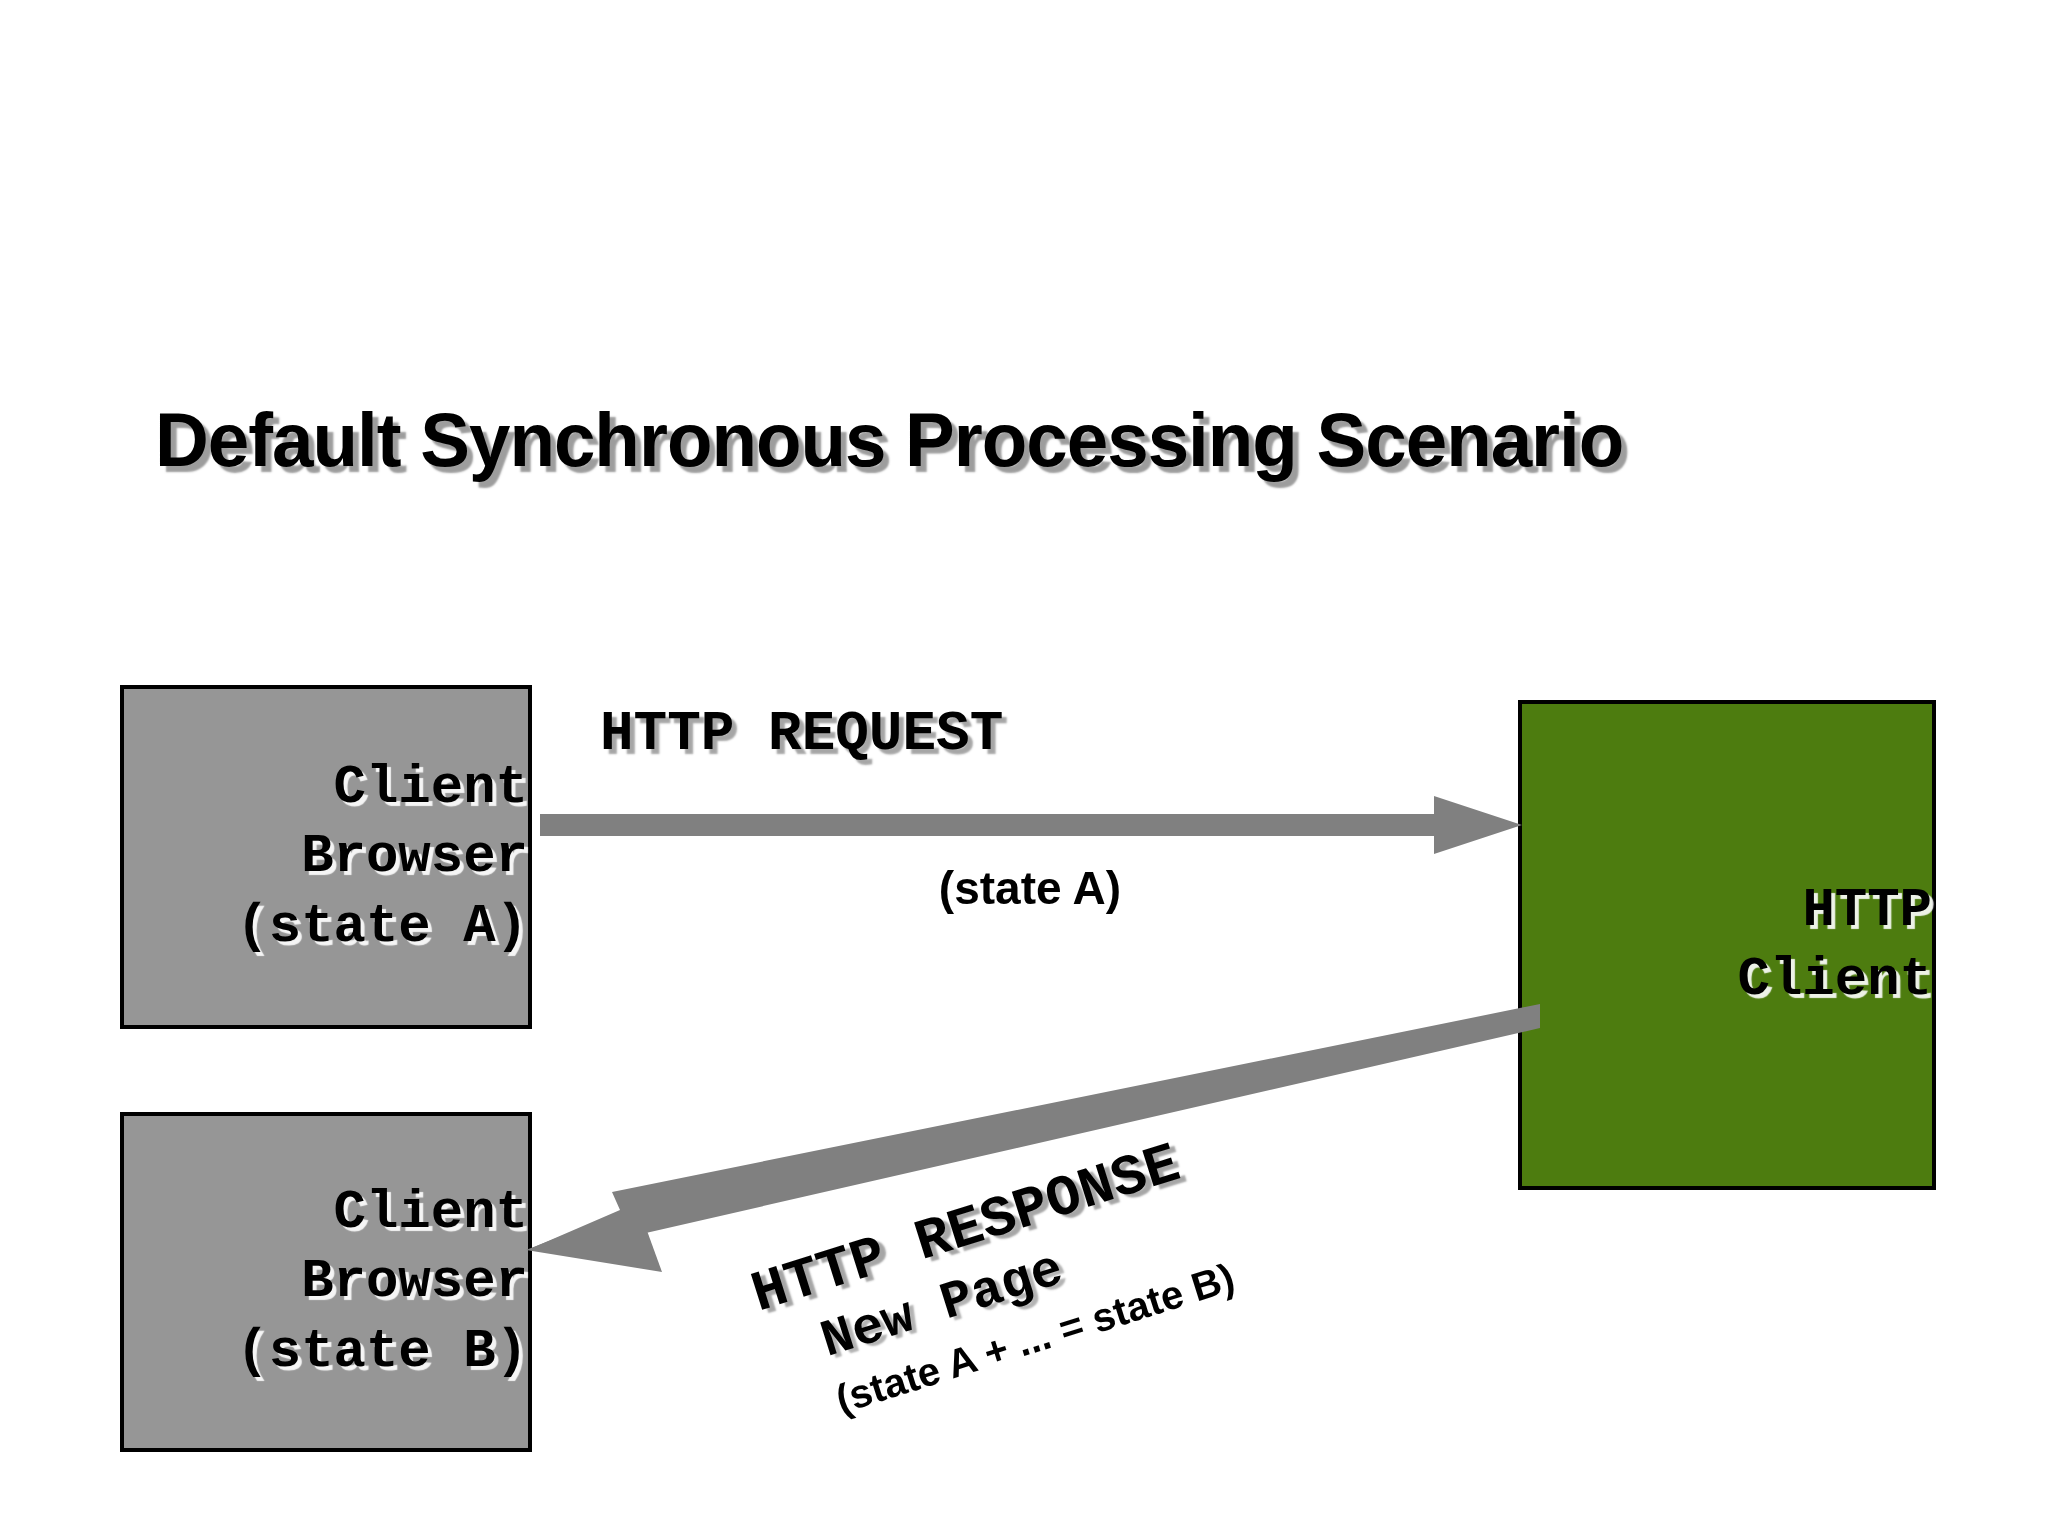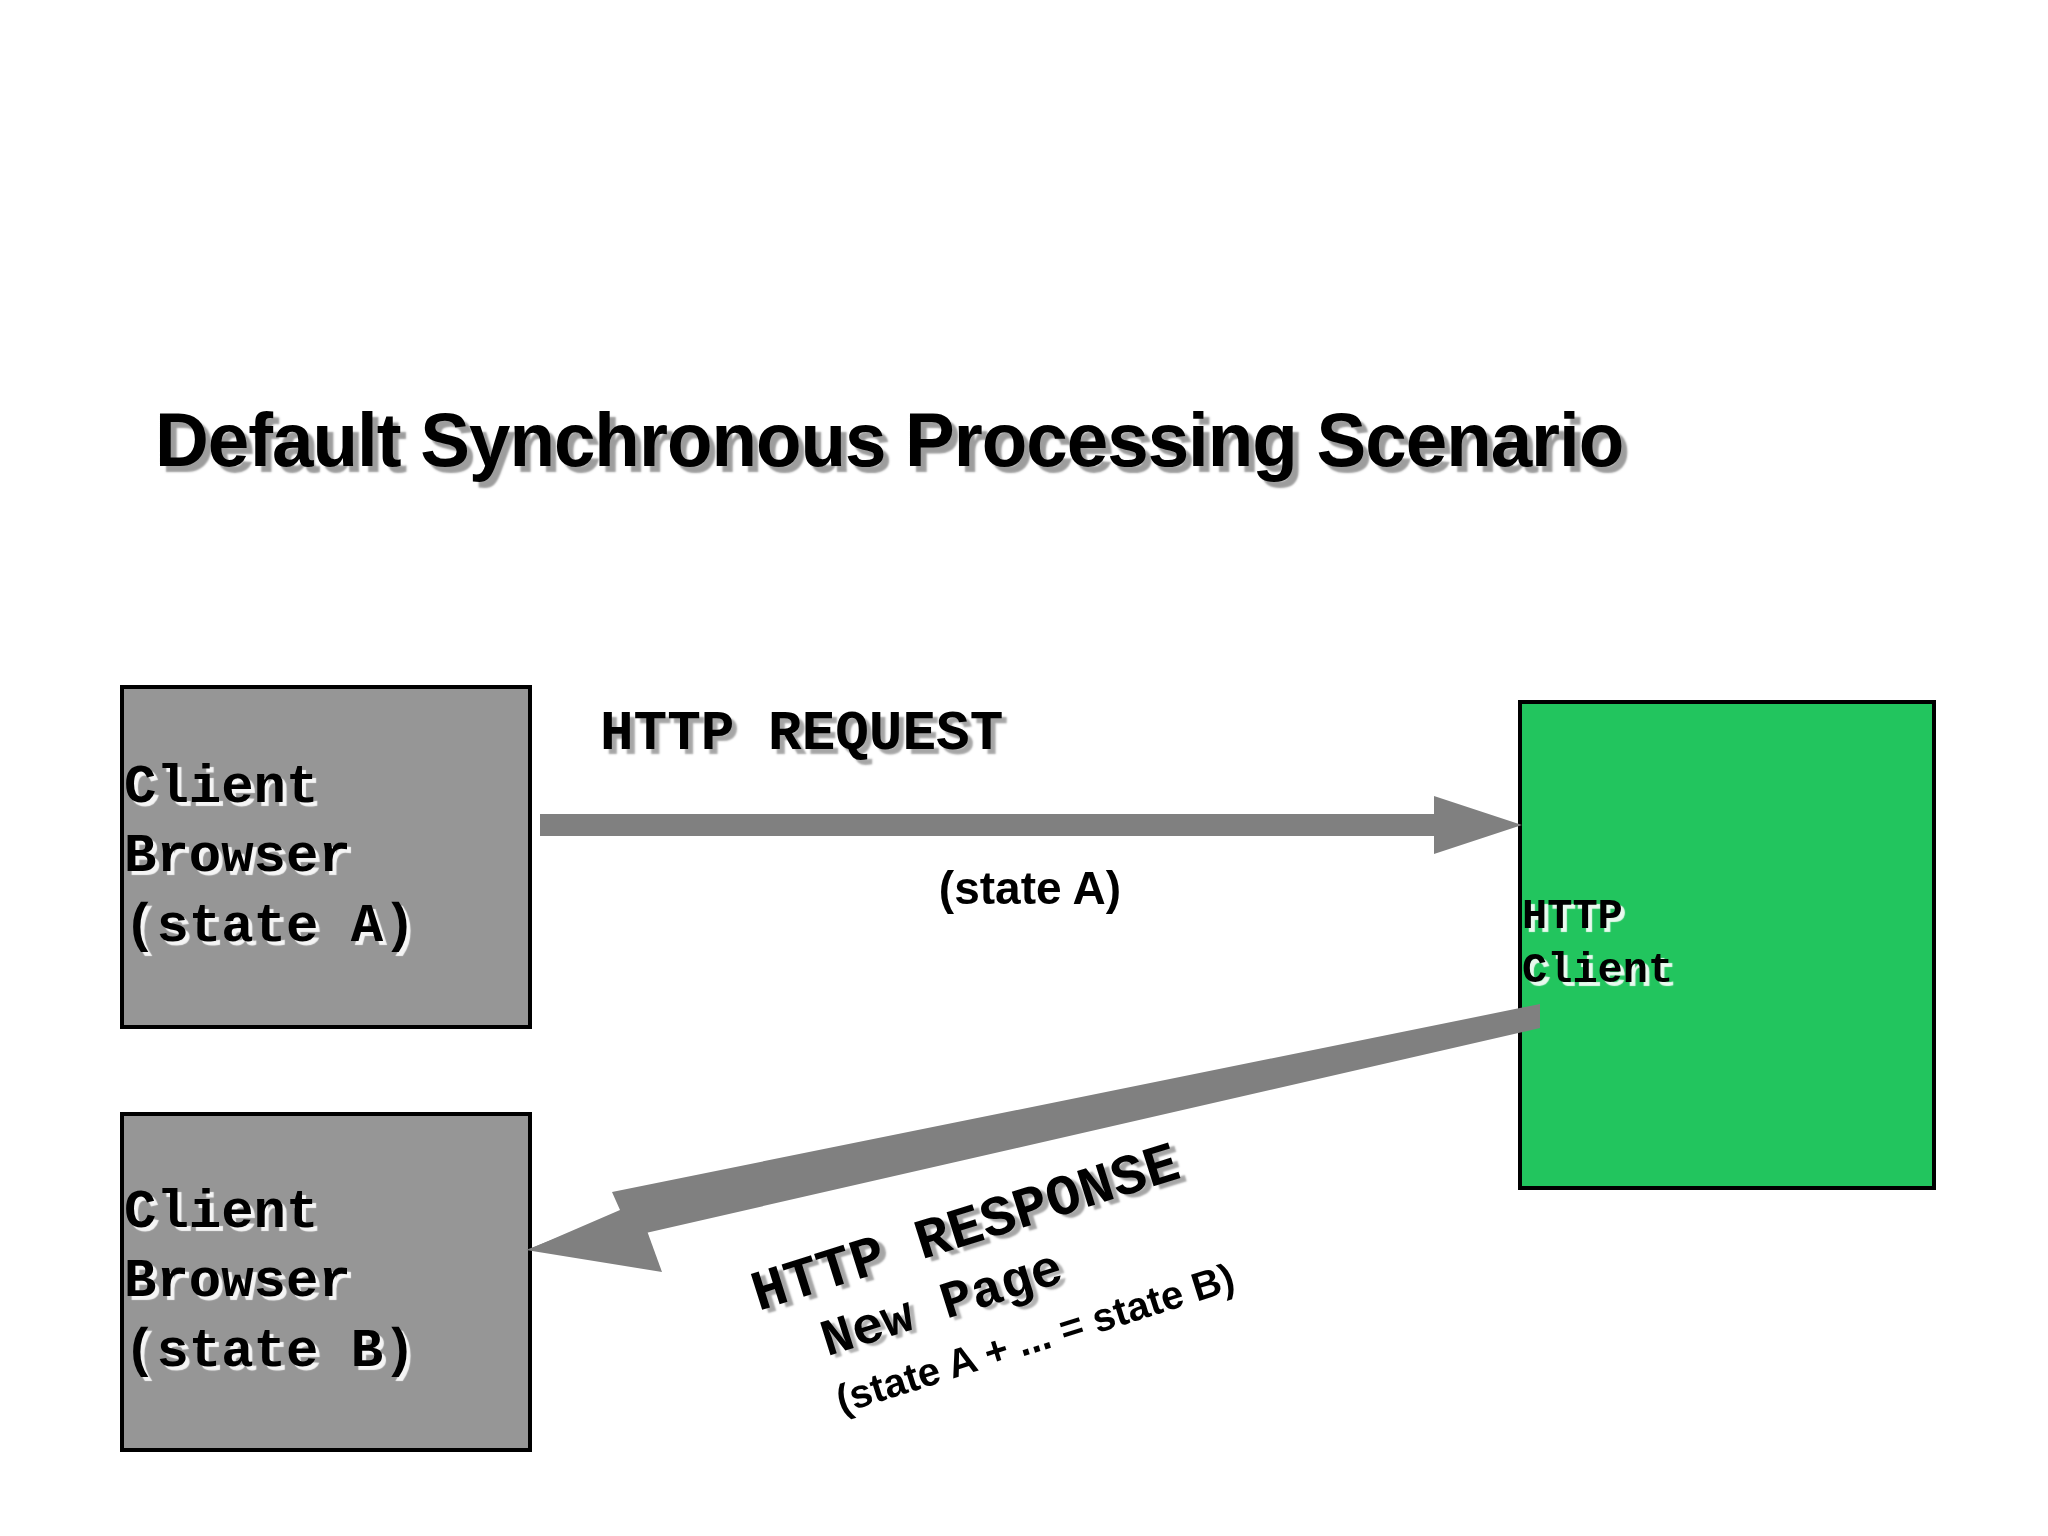--- a/index.html
+++ b/index.html
@@ -36,21 +36,21 @@
     transform-origin: left top;
   }
 
   
   .node-box {
     position: absolute;
     box-sizing: border-box;
     border: 4px solid #000000;
     display: flex;
     flex-direction: column;
-    align-items: flex-start;
+    align-items: flex-end;
     justify-content: center;
     font-family: "Liberation Mono", monospace;
     font-weight: bold;
     color: #000000;
     text-shadow: 4px 4px 1px rgba(255,255,255,0.9);
   }
   .node-box .line {
     white-space: pre;
     line-height: 1.28;
   }
@@ -69,22 +69,22 @@
     width: 412px;
     height: 340px;
     background: #969696;
     font-size: 54px;
   }
   #http-server {
     left: 1518px;
     top: 680px;
     width: 418px;
     height: 490px;
-    background: #22c55e;
-    font-size: 42px;
+    background: #4d7c0f;
+    font-size: 54px;
   }
 
   
   #request-arrow {
     position: absolute;
     left: 540px;
     top: 770px;
     width: 982px;
     height: 70px;
   }

